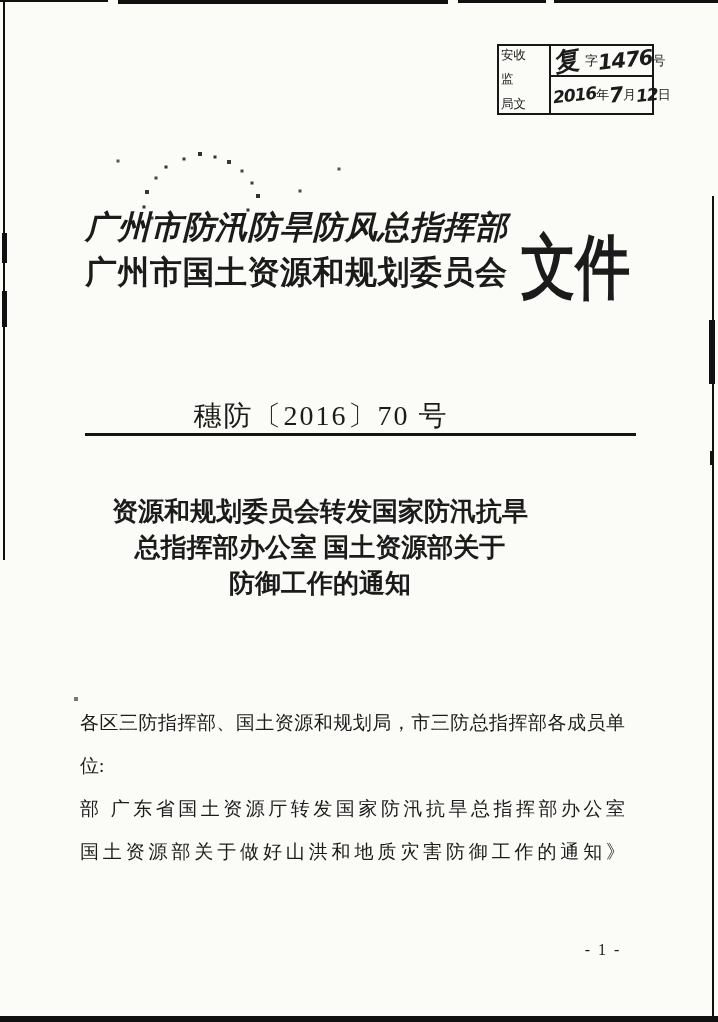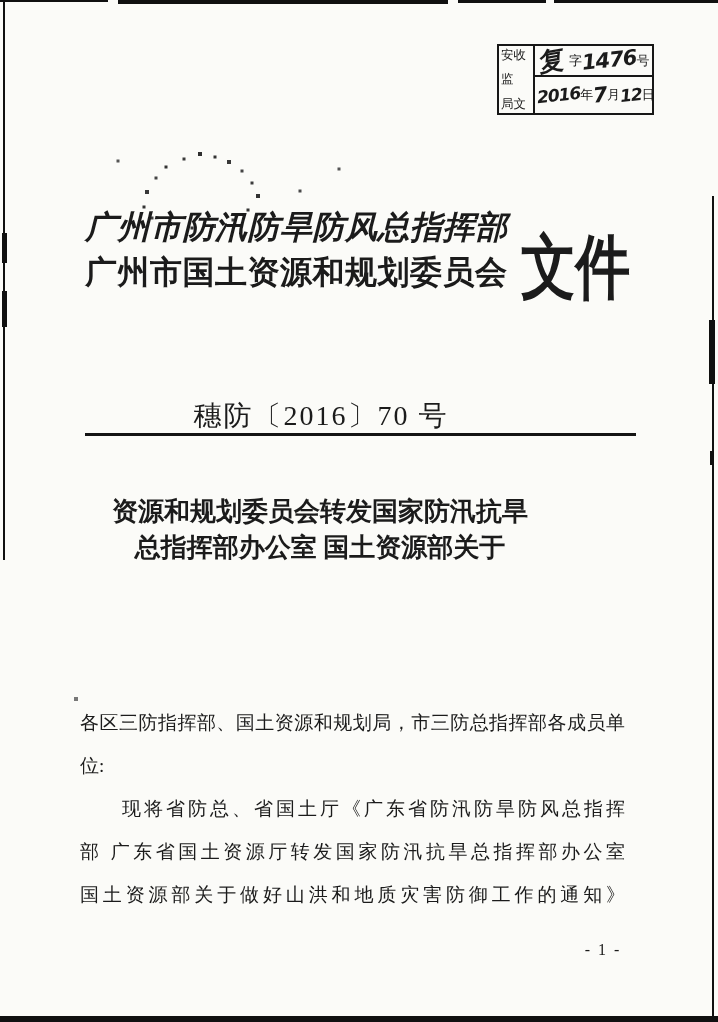--- a/index.html
+++ b/index.html
@@ -4,21 +4,21 @@
 <style>
   html,body{margin:0;padding:0;}
   body{
     width:718px;height:1022px;position:relative;overflow:hidden;
     background:#fbfbf8;color:#1b1b1b;
     font-family:"Liberation Serif","DejaVu Serif",serif;
   }
   
   .stamp{position:absolute;left:497px;top:44px;width:157px;height:71px;
     border:2px solid #171717;display:flex;box-sizing:border-box;}
-  .stamp-left{width:36px;border-right:2px solid #171717;box-sizing:border-box;
+  .stamp-left{width:52px;border-right:2px solid #171717;box-sizing:border-box;
     font-size:12.5px;line-height:1;display:flex;flex-direction:column;
     justify-content:space-between;padding:3px 2px;}
   .stamp-right{flex:1;display:flex;flex-direction:column;min-width:0;}
   .stamp-row{display:flex;align-items:center;padding:0 2px;white-space:nowrap;}
   .stamp-row.r1{height:31px;border-bottom:2px solid #171717;box-sizing:border-box;}
   .stamp-row.r2{flex:1;}
   .printed{font-size:13px;}
   .hw{font-family:"DejaVu Sans",sans-serif;font-style:italic;font-weight:bold;
     display:inline-block;transform:rotate(-6deg);line-height:1;}
   .hw.big{font-size:26px;transform:rotate(-10deg);margin-right:6px;}
@@ -100,23 +100,23 @@
 
 <div class="org-line l1">广州市防汛防旱防风总指挥部</div>
 <div class="org-line l2">广州市国土资源和规划委员会</div>
 <div class="doc-word">文件</div>
 <div class="doc-number">穗防〔2016〕70 号</div>
 <div class="rule"></div>
 
 <div class="title-block">
     <div>资源和规划委员会转发国家防汛抗旱</div>
     <div>总指挥部办公室 国土资源部关于</div>
+    <div>防御工作的通知</div>
   </div>
 
 <div class="body-block">
     <div class="body-line">各区三防指挥部、国土资源和规划局，市三防总指挥部各成员单</div>
     <div class="body-line no-justify">位:</div>
-    <div class="body-line indent">现将省防总、省国土厅《广东省防汛防旱防风总指挥</div>
     <div class="body-line">部 广东省国土资源厅转发国家防汛抗旱总指挥部办公室</div>
     <div class="body-line">国土资源部关于做好山洪和地质灾害防御工作的通知》</div>
   </div>
 
 <div class="page-num">- 1 -</div>
 
 </body></html>

